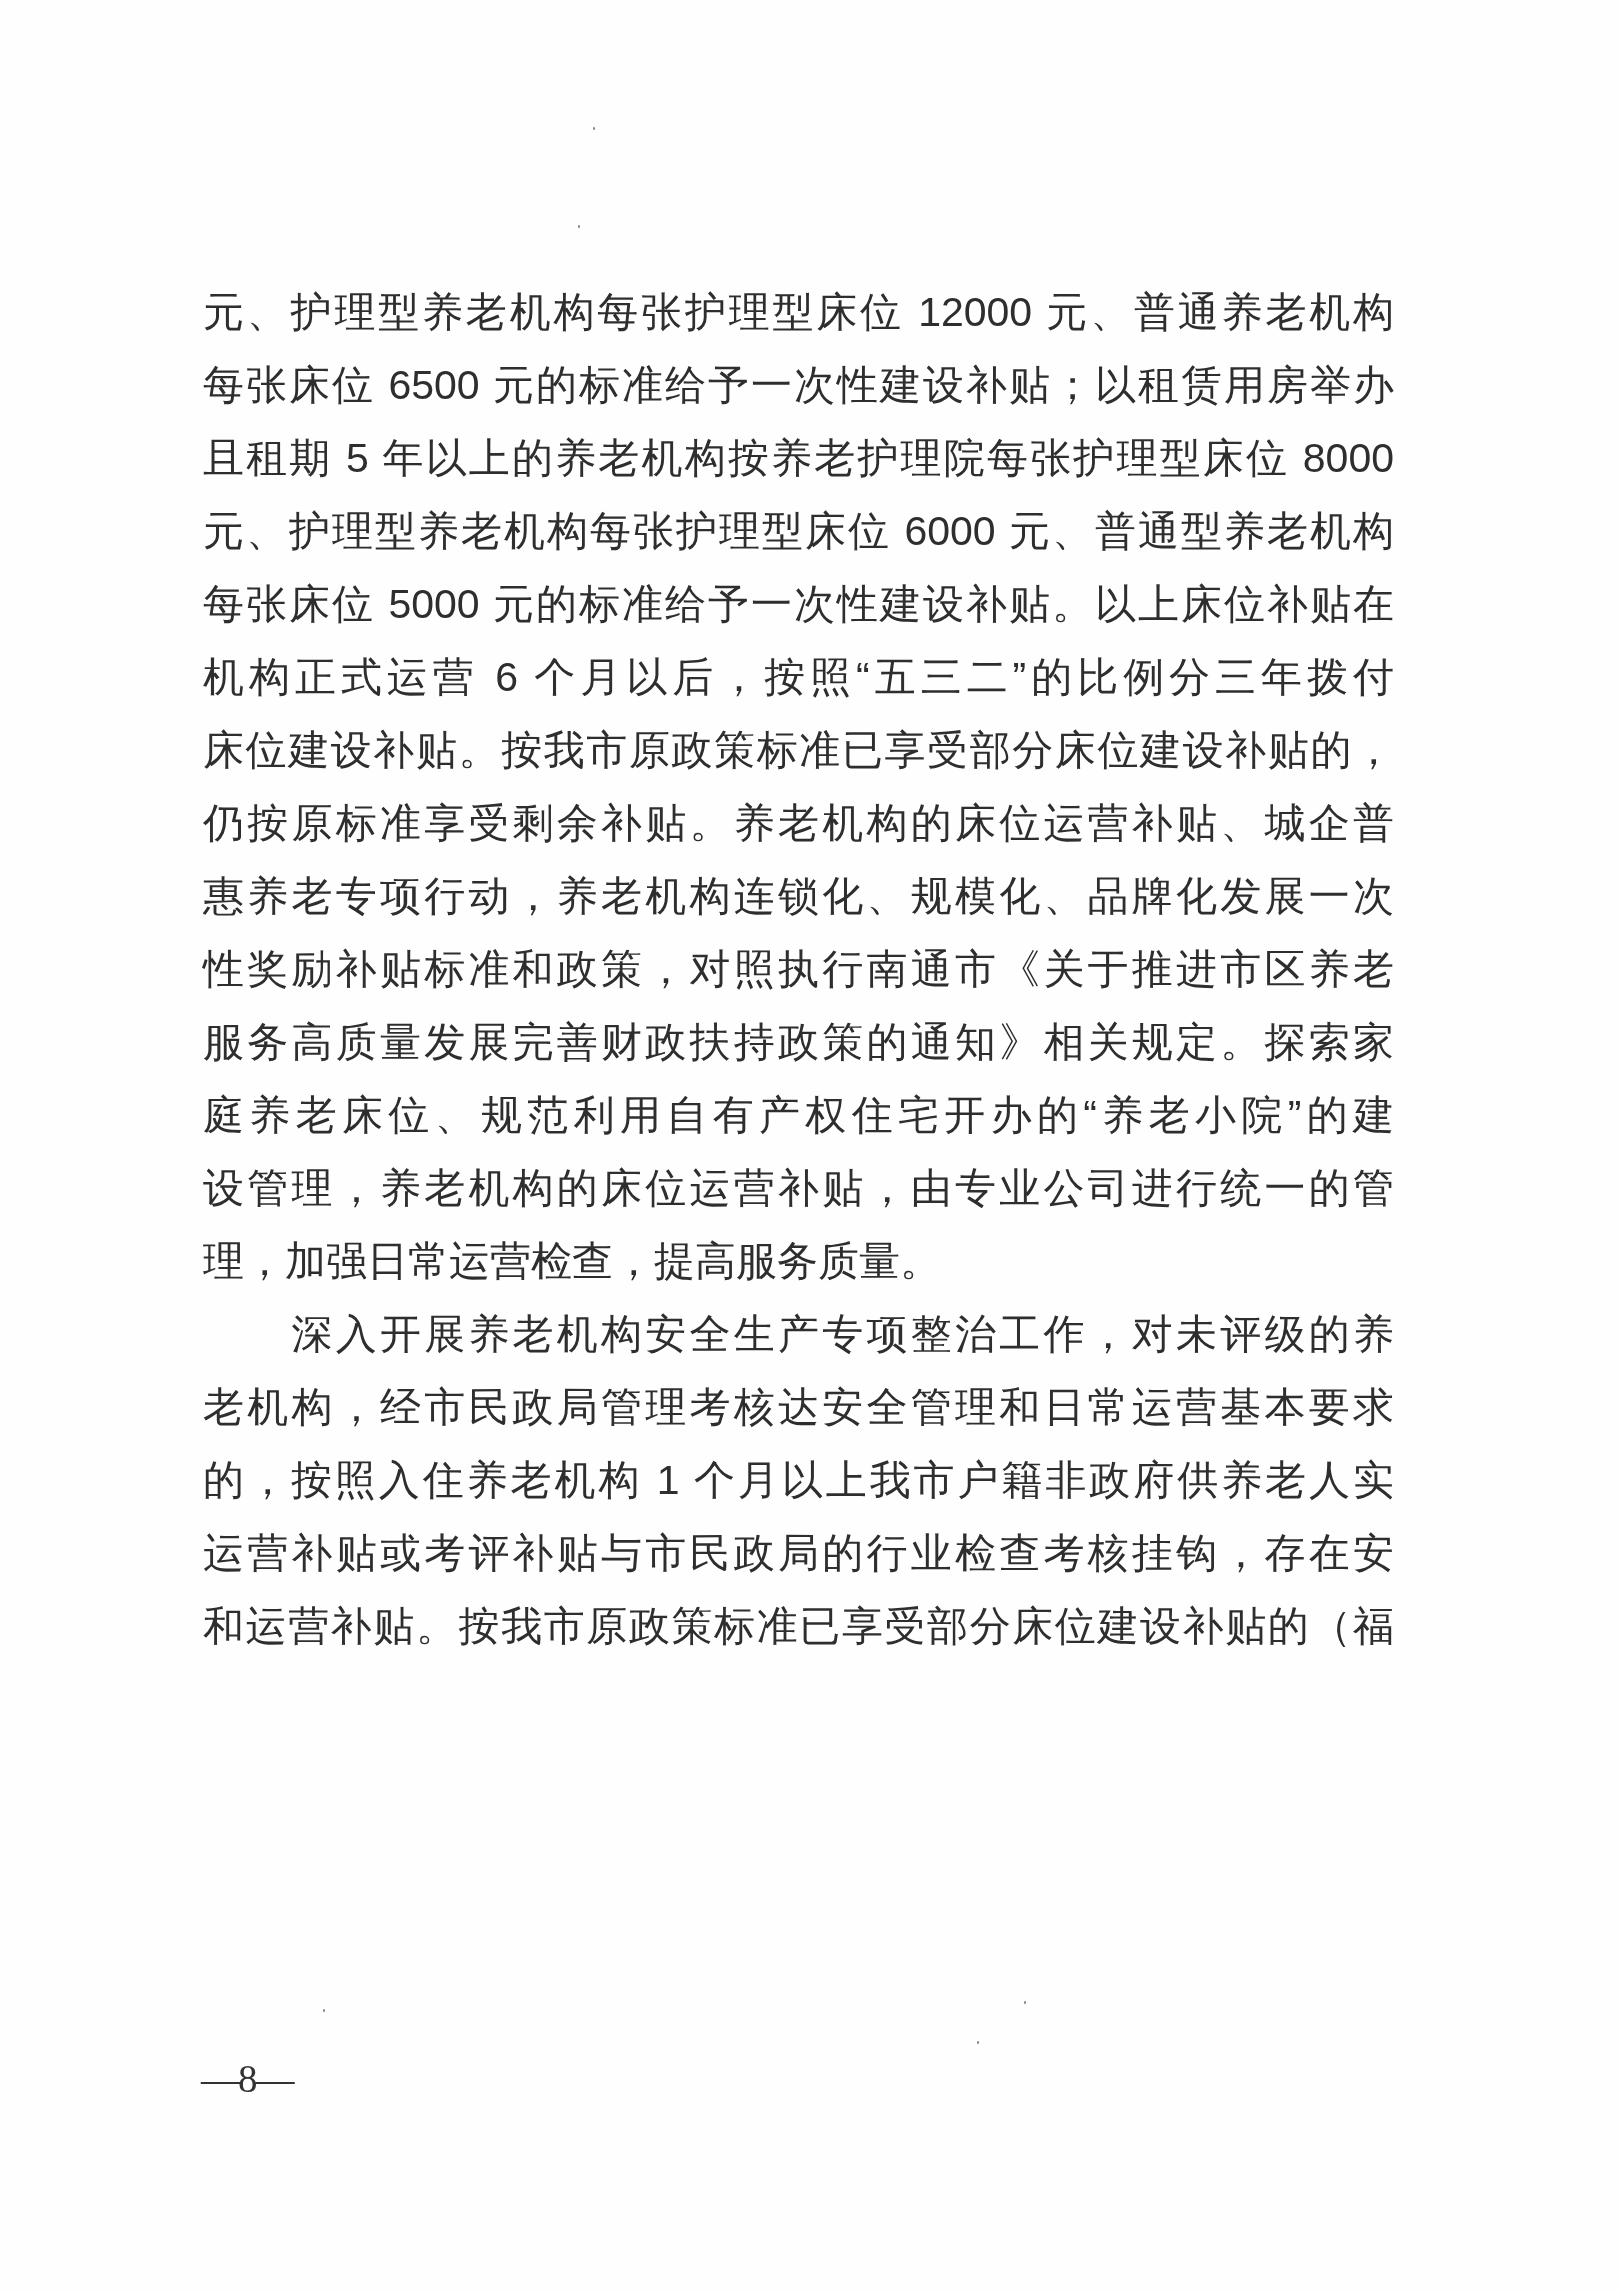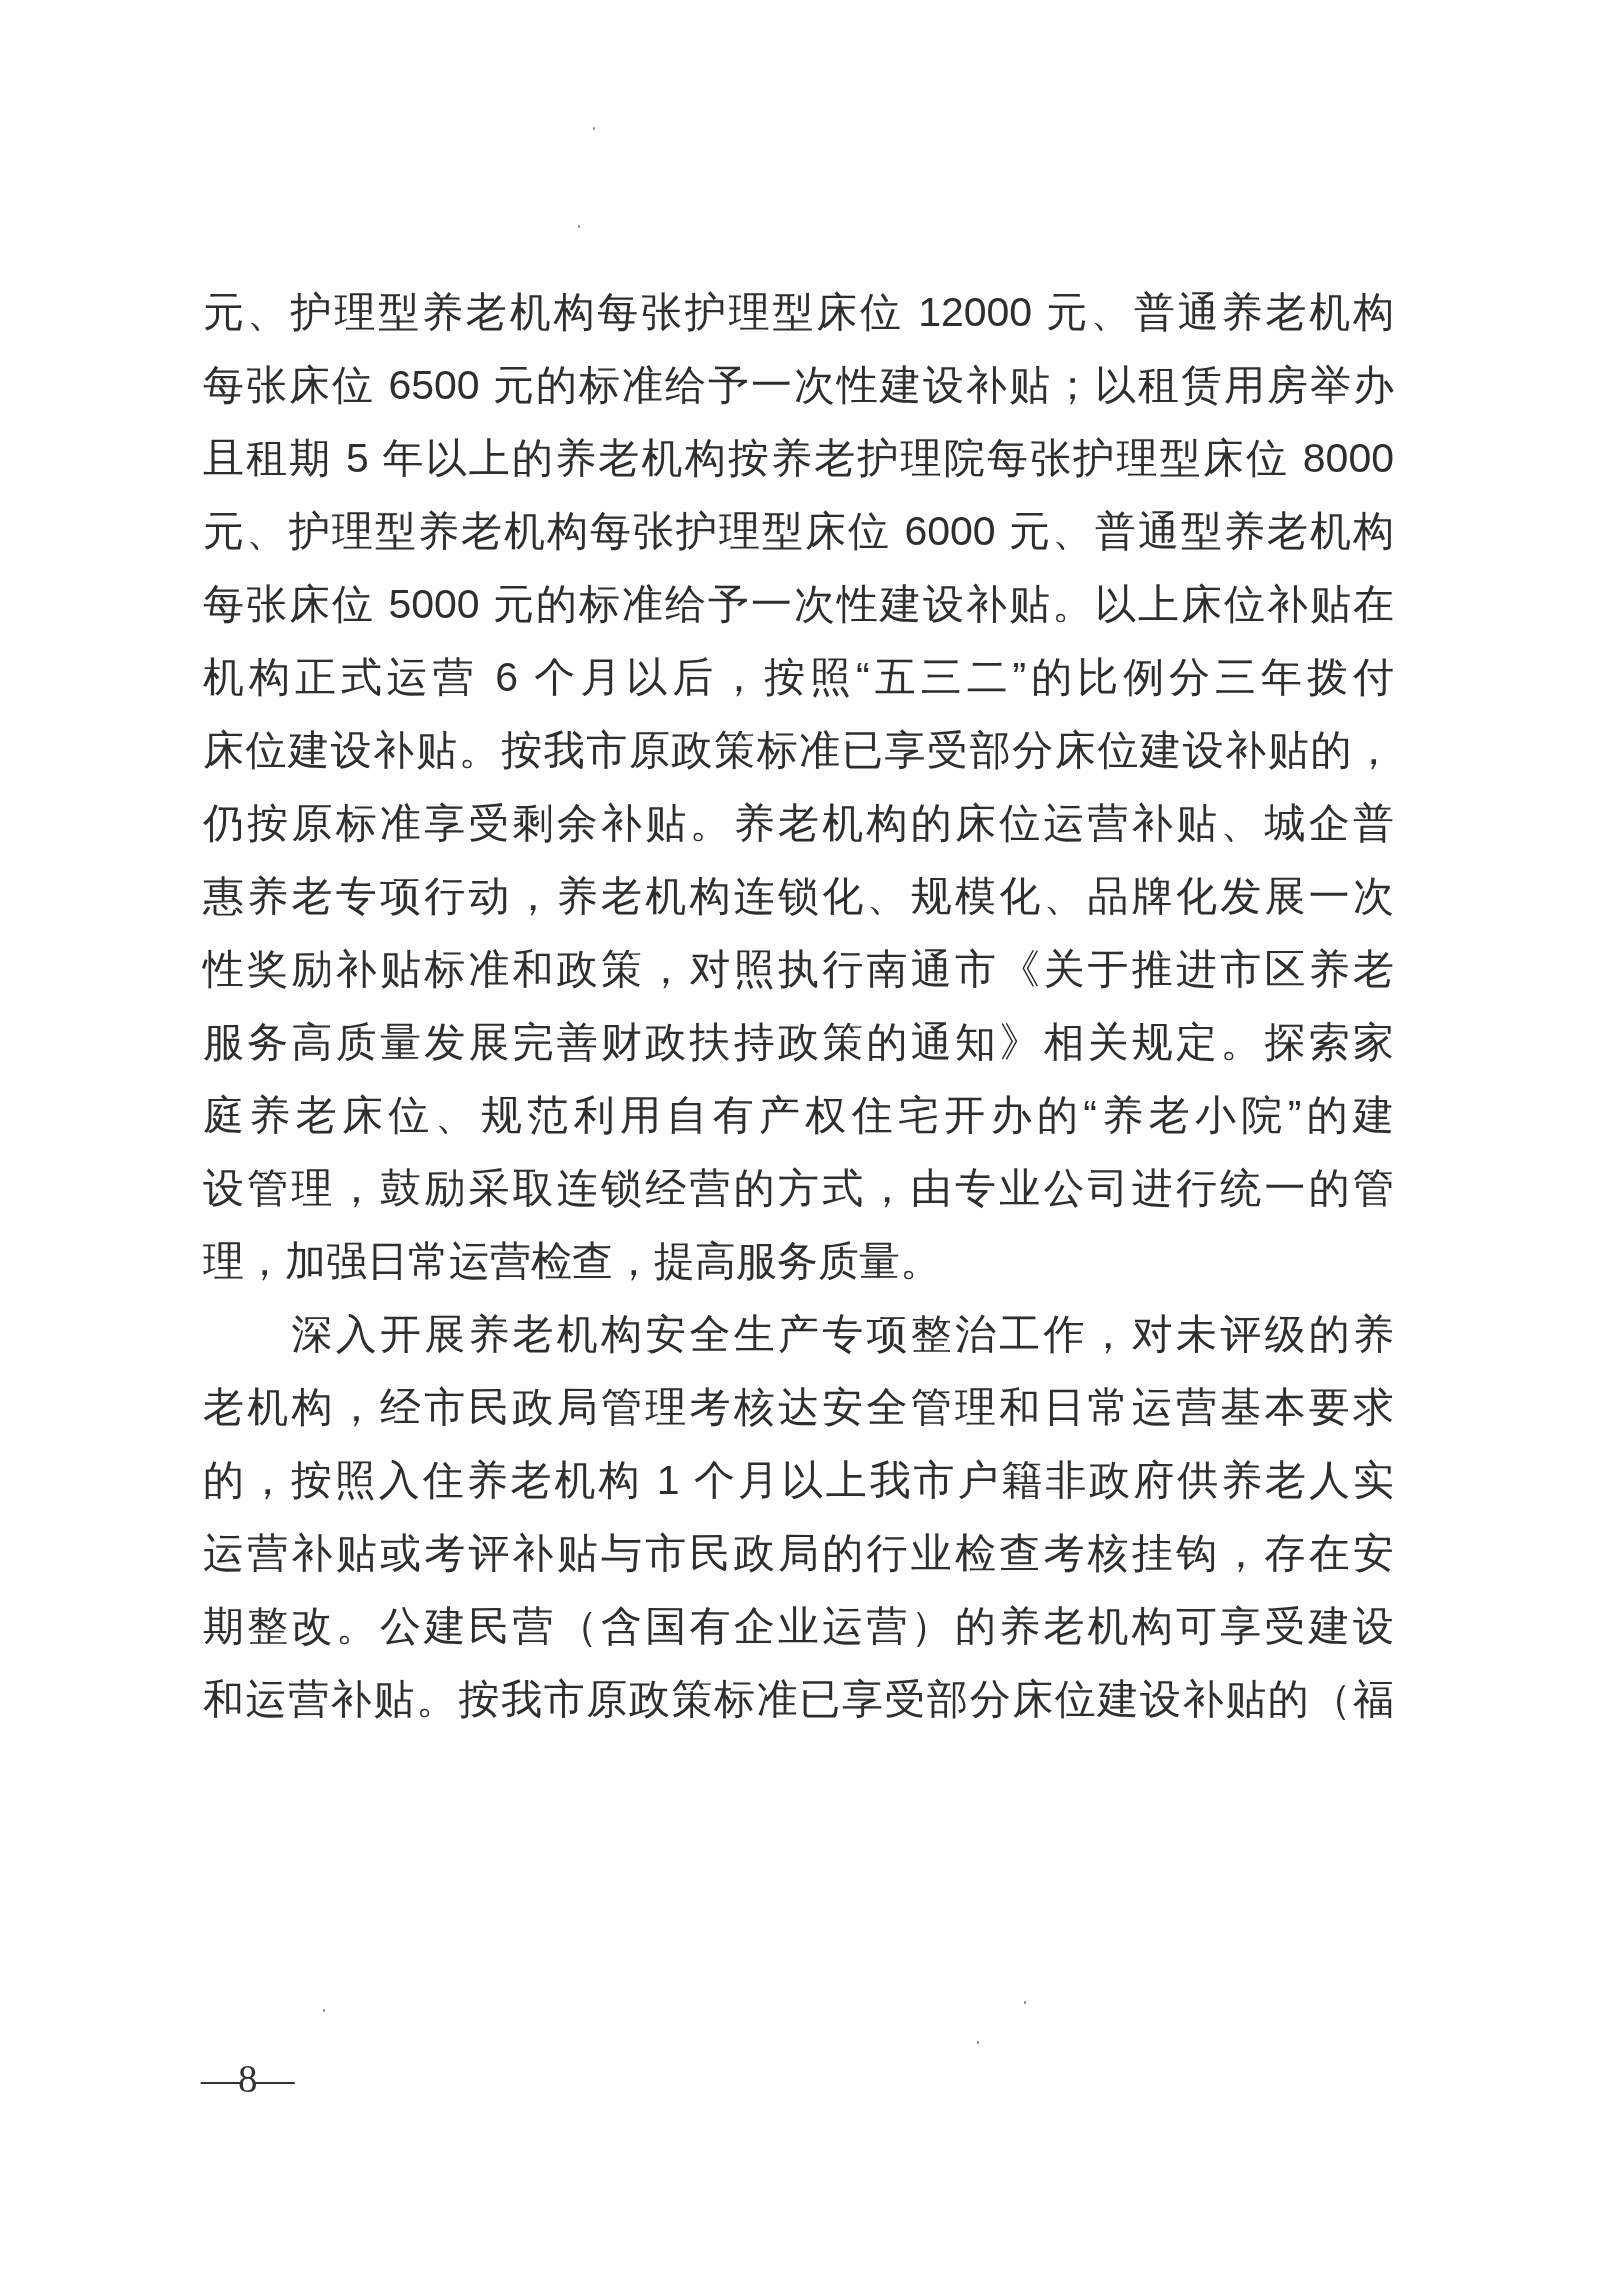--- a/index.html
+++ b/index.html
@@ -37,27 +37,26 @@
     <div class="line">且租期 5 年以上的养老机构按养老护理院每张护理型床位 8000</div>
     <div class="line">元、护理型养老机构每张护理型床位 6000 元、普通型养老机构</div>
     <div class="line">每张床位 5000 元的标准给予一次性建设补贴。以上床位补贴在</div>
     <div class="line">机构正式运营 6 个月以后，按照“五三二”的比例分三年拨付</div>
     <div class="line">床位建设补贴。按我市原政策标准已享受部分床位建设补贴的，</div>
     <div class="line">仍按原标准享受剩余补贴。养老机构的床位运营补贴、城企普</div>
     <div class="line">惠养老专项行动，养老机构连锁化、规模化、品牌化发展一次</div>
     <div class="line">性奖励补贴标准和政策，对照执行南通市《关于推进市区养老</div>
     <div class="line">服务高质量发展完善财政扶持政策的通知》相关规定。探索家</div>
     <div class="line">庭养老床位、规范利用自有产权住宅开办的“养老小院”的建</div>
-    <div class="line">设管理，鼓励采取连锁经营的方式，由专业公司进行统一的管</div>
+    <div class="line">设管理，养老机构的床位运营补贴，由专业公司进行统一的管</div>
     <div class="line short">理，加强日常运营检查，提高服务质量。</div>
     <div class="line">　　深入开展养老机构安全生产专项整治工作，对未评级的养</div>
     <div class="line">老机构，经市民政局管理考核达安全管理和日常运营基本要求</div>
     <div class="line">的，按照入住养老机构 1 个月以上我市户籍非政府供养老人实</div>
     <div class="line">运营补贴或考评补贴与市民政局的行业检查考核挂钩，存在安</div>
-    <div class="line">期整改。公建民营（含国有企业运营）的养老机构可享受建设</div>
     <div class="line">和运营补贴。按我市原政策标准已享受部分床位建设补贴的（福</div>
   </div>
 
   <div class="page-number">—8—</div>
 
   <span class="speck" style="left:593px;top:127px;"></span>
   <span class="speck" style="left:578px;top:225px;"></span>
   <span class="speck" style="left:323px;top:2009px;"></span>
   <span class="speck" style="left:1024px;top:2001px;"></span>
   <span class="speck" style="left:977px;top:2041px;"></span>

